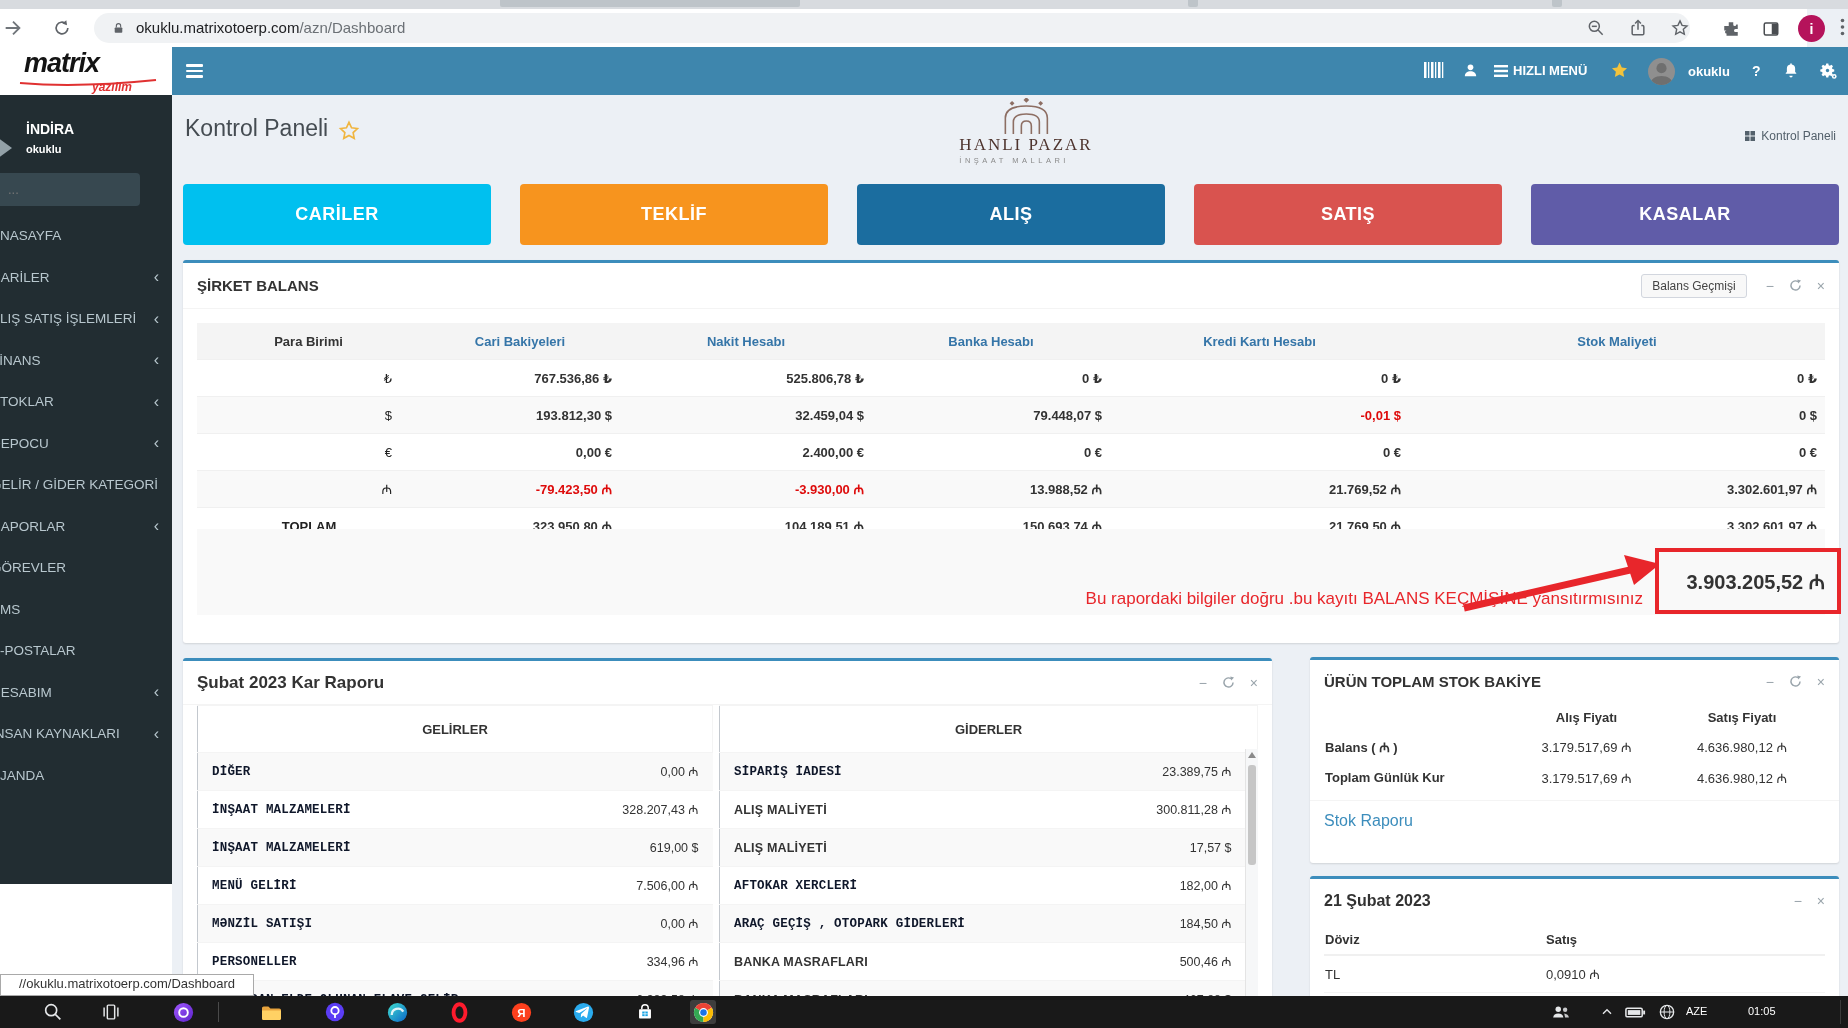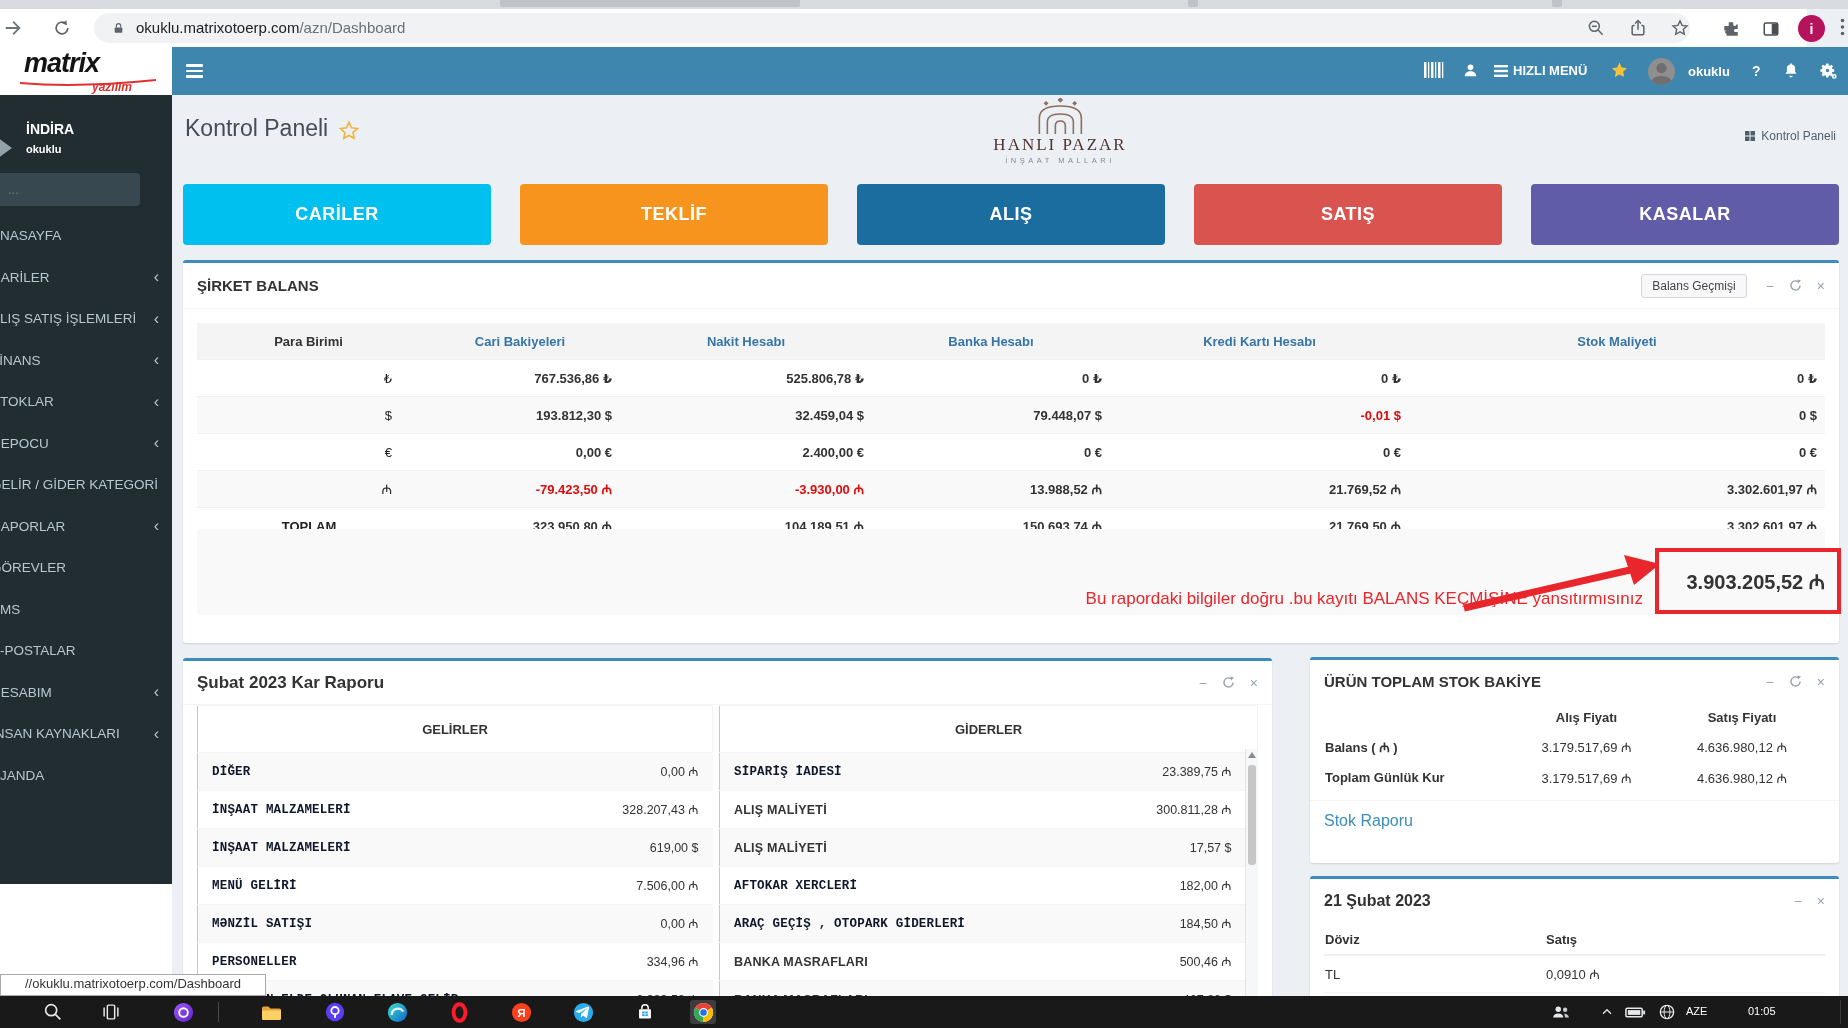--- a/index.html
+++ b/index.html
@@ -52,21 +52,21 @@
   #sidebar-menu{position:absolute;left:0;top:120px;right:0;list-style:none;margin:0;padding:0;}
   #sidebar-menu li{height:41.5px;display:flex;align-items:center;color:#b8c7ce;font-size:13.5px;overflow:hidden;cursor:pointer;}
   #sidebar-menu .mi-label{margin-left:-9px;white-space:nowrap;}
   #sidebar-menu .mi-chev{margin-left:auto;margin-right:13px;font-size:16px;color:#b8c7ce;}
 
   
   #content{position:absolute;left:172px;top:95px;width:1676px;height:933px;background:#ecf0f5;overflow:hidden;}
   #page-title{position:absolute;left:13px;top:20px;font-size:23px;color:#454c52;}
   #title-star{position:absolute;left:166px;top:25px;}
   #breadcrumb{position:absolute;right:12px;top:34px;font-size:12px;color:#53606b;display:flex;align-items:center;gap:5px;}
-  #brand-center{position:absolute;left:888px;top:3px;transform:translateX(-50%);text-align:center;}
+  #brand-center{position:absolute;left:854px;top:3px;transform:translateX(-50%);}
   #brand-center .arch{display:flex;justify-content:center;}
   #brand-center .bname{font-family:"Liberation Serif","DejaVu Serif",serif;font-size:17px;letter-spacing:2px;color:#4e342e;margin-top:1px;}
   #brand-center .bsub{font-size:7.5px;letter-spacing:3.5px;color:#8a8a8a;margin-top:1px;}
   #quick-buttons{position:absolute;left:11px;top:89px;width:1656px;display:flex;gap:29px;}
   .qbtn{flex:1;height:61px;border-radius:4px;color:#fff;font-weight:700;font-size:18px;
         display:flex;align-items:center;justify-content:center;cursor:pointer;letter-spacing:.5px;}
 
   .panel{position:absolute;background:#fff;border-top:3px solid #3c8dbc;border-radius:3px;box-shadow:0 1px 2px rgba(0,0,0,.12);}
   .panel-head{display:flex;align-items:center;padding:0 14px;border-bottom:1px solid #f4f4f4;}
   .panel-title{font-weight:700;color:#333;}
@@ -131,21 +131,21 @@
   
   #rate-panel{left:1138px;top:781px;width:529px;height:250px;}
   #rate-panel .panel-head{height:43px;border-bottom:0;}
   #rate-panel .panel-title{font-size:16px;}
   #rate-table{margin:2px 14px 0;width:501px;border-collapse:collapse;table-layout:fixed;}
   #rate-table th{height:28px;text-align:left;font-size:13px;font-weight:700;color:#333;border-bottom:2px solid #f0f0f0;}
   #rate-table td{height:34px;font-size:13px;color:#333;border-bottom:1px solid #f4f4f4;}
 
   
   #status-tooltip{position:absolute;left:0;top:974px;height:22px;background:#fff;border:1px solid #a9a9a9;
-     font-size:13px;color:#333;padding:1px 24px 0;white-space:nowrap;z-index:60;box-sizing:border-box;}
+     font-size:13px;color:#333;padding:1px 18px 0;white-space:nowrap;z-index:60;box-sizing:border-box;}
 
   
   #taskbar{position:absolute;left:0;bottom:0;width:1848px;height:32px;background:#191919;z-index:70;}
   .tb-icon{position:absolute;top:4px;width:26px;height:24px;display:flex;align-items:center;justify-content:center;cursor:pointer;}
   .tb-sep{position:absolute;top:6px;width:1px;height:20px;background:#4a4a4a;}
   .chrome-active{background:rgba(255,255,255,.16);border-radius:3px;}
   #tb-lang{position:absolute;left:1686px;top:9px;font-size:11px;color:#fff;cursor:pointer;}
   #tb-time{position:absolute;left:1748px;top:9px;font-size:11px;color:#fff;cursor:pointer;}
   #tb-edge-sep{position:absolute;left:1840px;top:4px;width:1px;height:24px;background:#3a3a3a;}
 </style>

